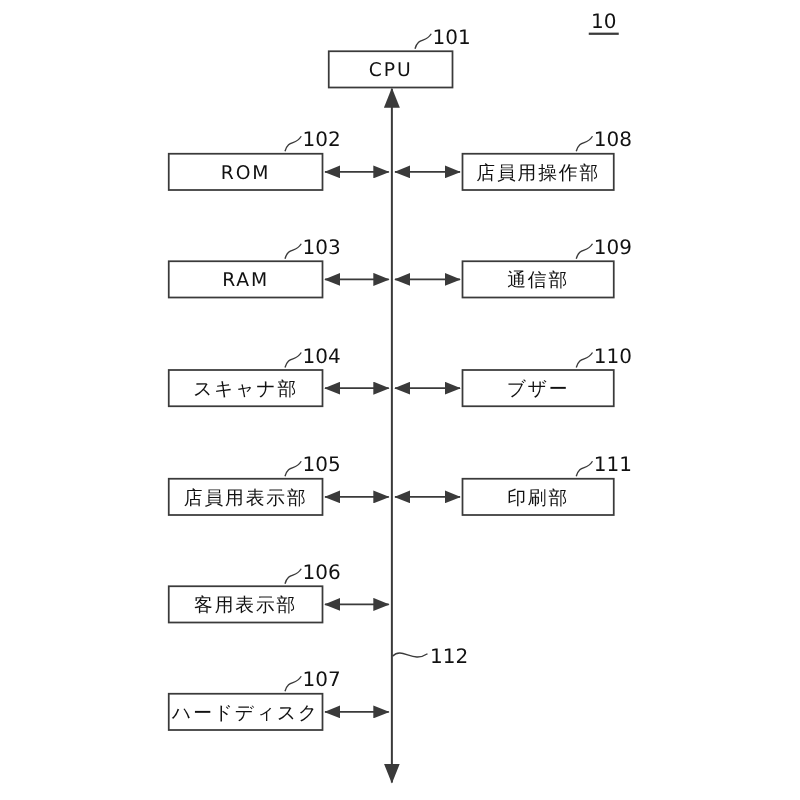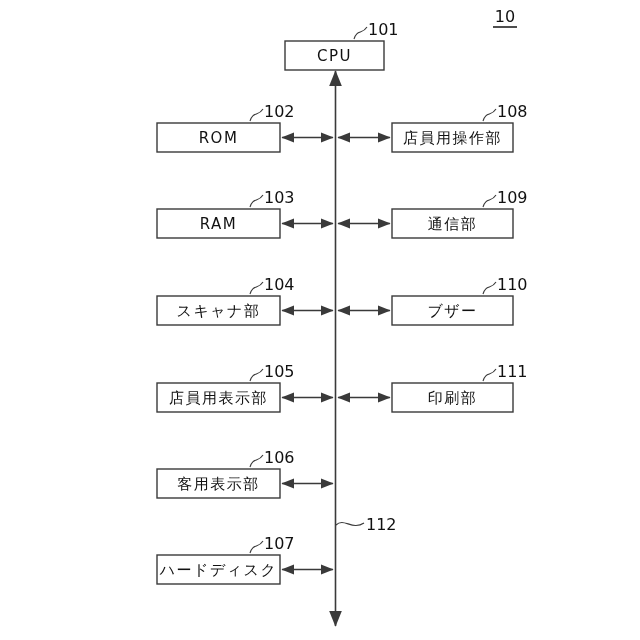--- a/index.html
+++ b/index.html
@@ -1,17 +1,17 @@
 <!DOCTYPE html>
 <html><head>
 <meta charset="utf-8">
 <style>
   html,body{margin:0;padding:0;background:#ffffff;}
   .stage{position:relative;width:524px;height:640px;background:#ffffff;overflow:hidden;
-         font-family:"DejaVu Sans", sans-serif;margin-left:22px;}
+         font-family:"DejaVu Sans", sans-serif;}
   svg{display:block;}
   .box{fill:#ffffff;stroke:#3a3a3a;stroke-width:1.4px;}
   .lbl{font-family:"DejaVu Sans", sans-serif;font-size:15px;fill:#111111;letter-spacing:1.5px;}
   .ref{font-family:"DejaVu Sans", sans-serif;font-size:16px;fill:#111111;}
   .fig{font-family:"DejaVu Sans", sans-serif;font-size:16px;fill:#111111;}
   .wire{stroke:#3a3a3a;stroke-width:1.3px;fill:none;}
   .bus{stroke:#3a3a3a;stroke-width:1.6px;fill:none;}
   .leader{stroke:#3a3a3a;stroke-width:1.1px;fill:none;}
   .uline{stroke:#3a3a3a;stroke-width:1.8px;}
 </style>

